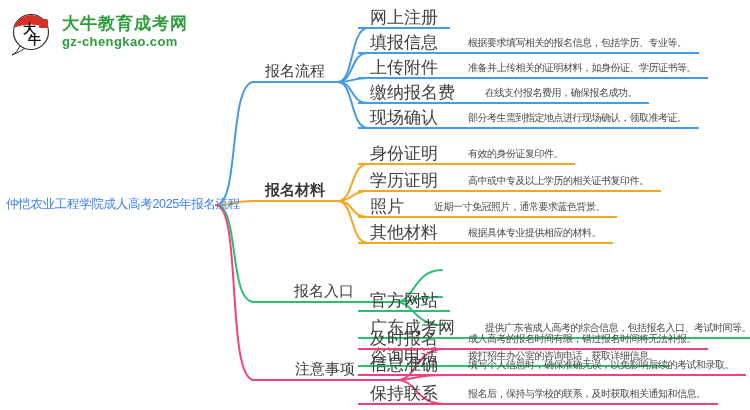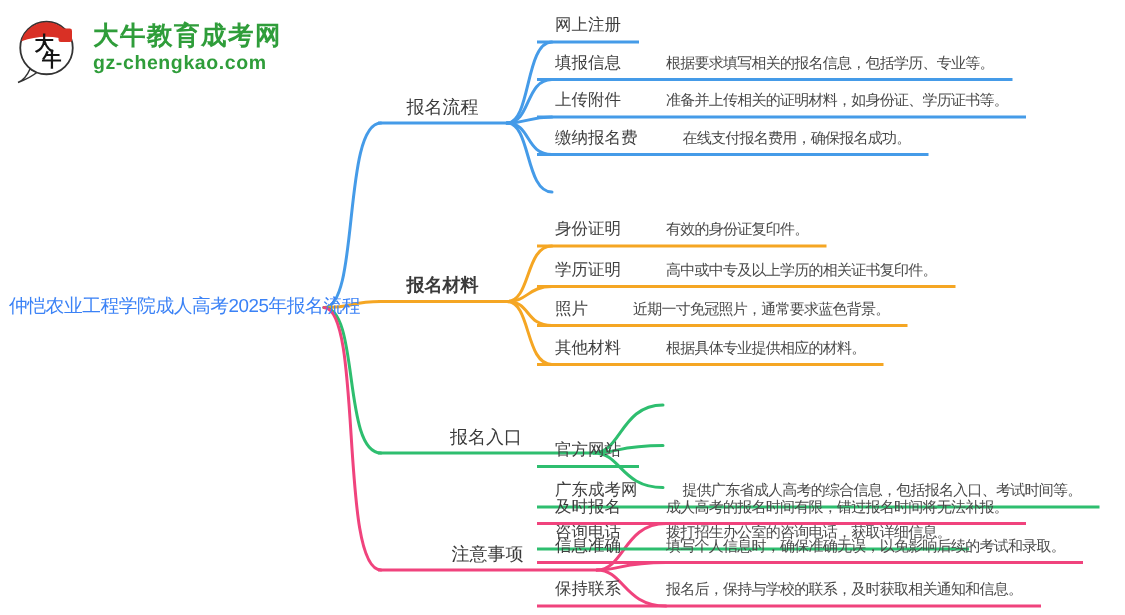--- a/index.html
+++ b/index.html
@@ -20,38 +20,38 @@
 
   
   .root{
     position:absolute;left:6px;top:196px;width:210px;
     font-size:12.5px;color:#3b82f6;letter-spacing:-0.3px;white-space:nowrap;
   }
 
   
   .blabel{
     position:absolute;height:20px;line-height:20px;text-align:center;
-    font-size:12px;color:#3a3a3a;border-bottom:2px solid;white-space:nowrap;
+    font-size:15px;color:#3a3a3a;border-bottom:2px solid;white-space:nowrap;
   }
   .blabel.c0{border-bottom-color:var(--b0);}
   .blabel.c1{border-bottom-color:var(--b1);font-weight:bold;}
   .blabel.c2{border-bottom-color:var(--b2);}
   .blabel.c3{border-bottom-color:var(--b3);}
 
   
   .row{
     position:absolute;left:358px;height:20px;border-bottom:2px solid;
     display:flex;align-items:flex-end;gap:30px;
     padding:0 12px 0 12px;white-space:nowrap;
   }
   .row.c0{border-bottom-color:var(--b0);}
   .row.c1{border-bottom-color:var(--b1);}
   .row.c2{border-bottom-color:var(--b2);margin-top:41px;}
   .row.c3{border-bottom-color:var(--b3);}
-  .rl{font-size:11px;color:#3f3f3f;line-height:19px;}
+  .rl{font-size:17px;color:#3f3f3f;line-height:19px;}
   .rd{font-size:10px;color:#4a4a4a;letter-spacing:-0.5px;line-height:18px;}
 </style>
 </head>
 <body>
 
 <div class="stage">
 
   <svg class="wires" viewBox="0 0 750 410">
 
     <path class="s0" d="M216,205 C240,206 228,82 254,82"></path>
@@ -109,20 +109,24 @@
     <span class="rd">根据要求填写相关的报名信息，包括学历、专业等。</span>
   </div>
   <div class="row c0" style="top:57px">
     <span class="rl">上传附件</span>
     <span class="rd">准备并上传相关的证明材料，如身份证、学历证书等。</span>
   </div>
   <div class="row c0" style="top:82px">
     <span class="rl">缴纳报名费</span>
     <span class="rd">在线支付报名费用，确保报名成功。</span>
   </div>
+  <div class="row c0" style="top:107px">
+    <span class="rl">现场确认</span>
+    <span class="rd">部分考生需到指定地点进行现场确认，领取准考证。</span>
+  </div>
 
   <div class="row c1" style="top:143px">
     <span class="rl">身份证明</span>
     <span class="rd">有效的身份证复印件。</span>
   </div>
   <div class="row c1" style="top:170px">
     <span class="rl">学历证明</span>
     <span class="rd">高中或中专及以上学历的相关证书复印件。</span>
   </div>
   <div class="row c1" style="top:196px">

